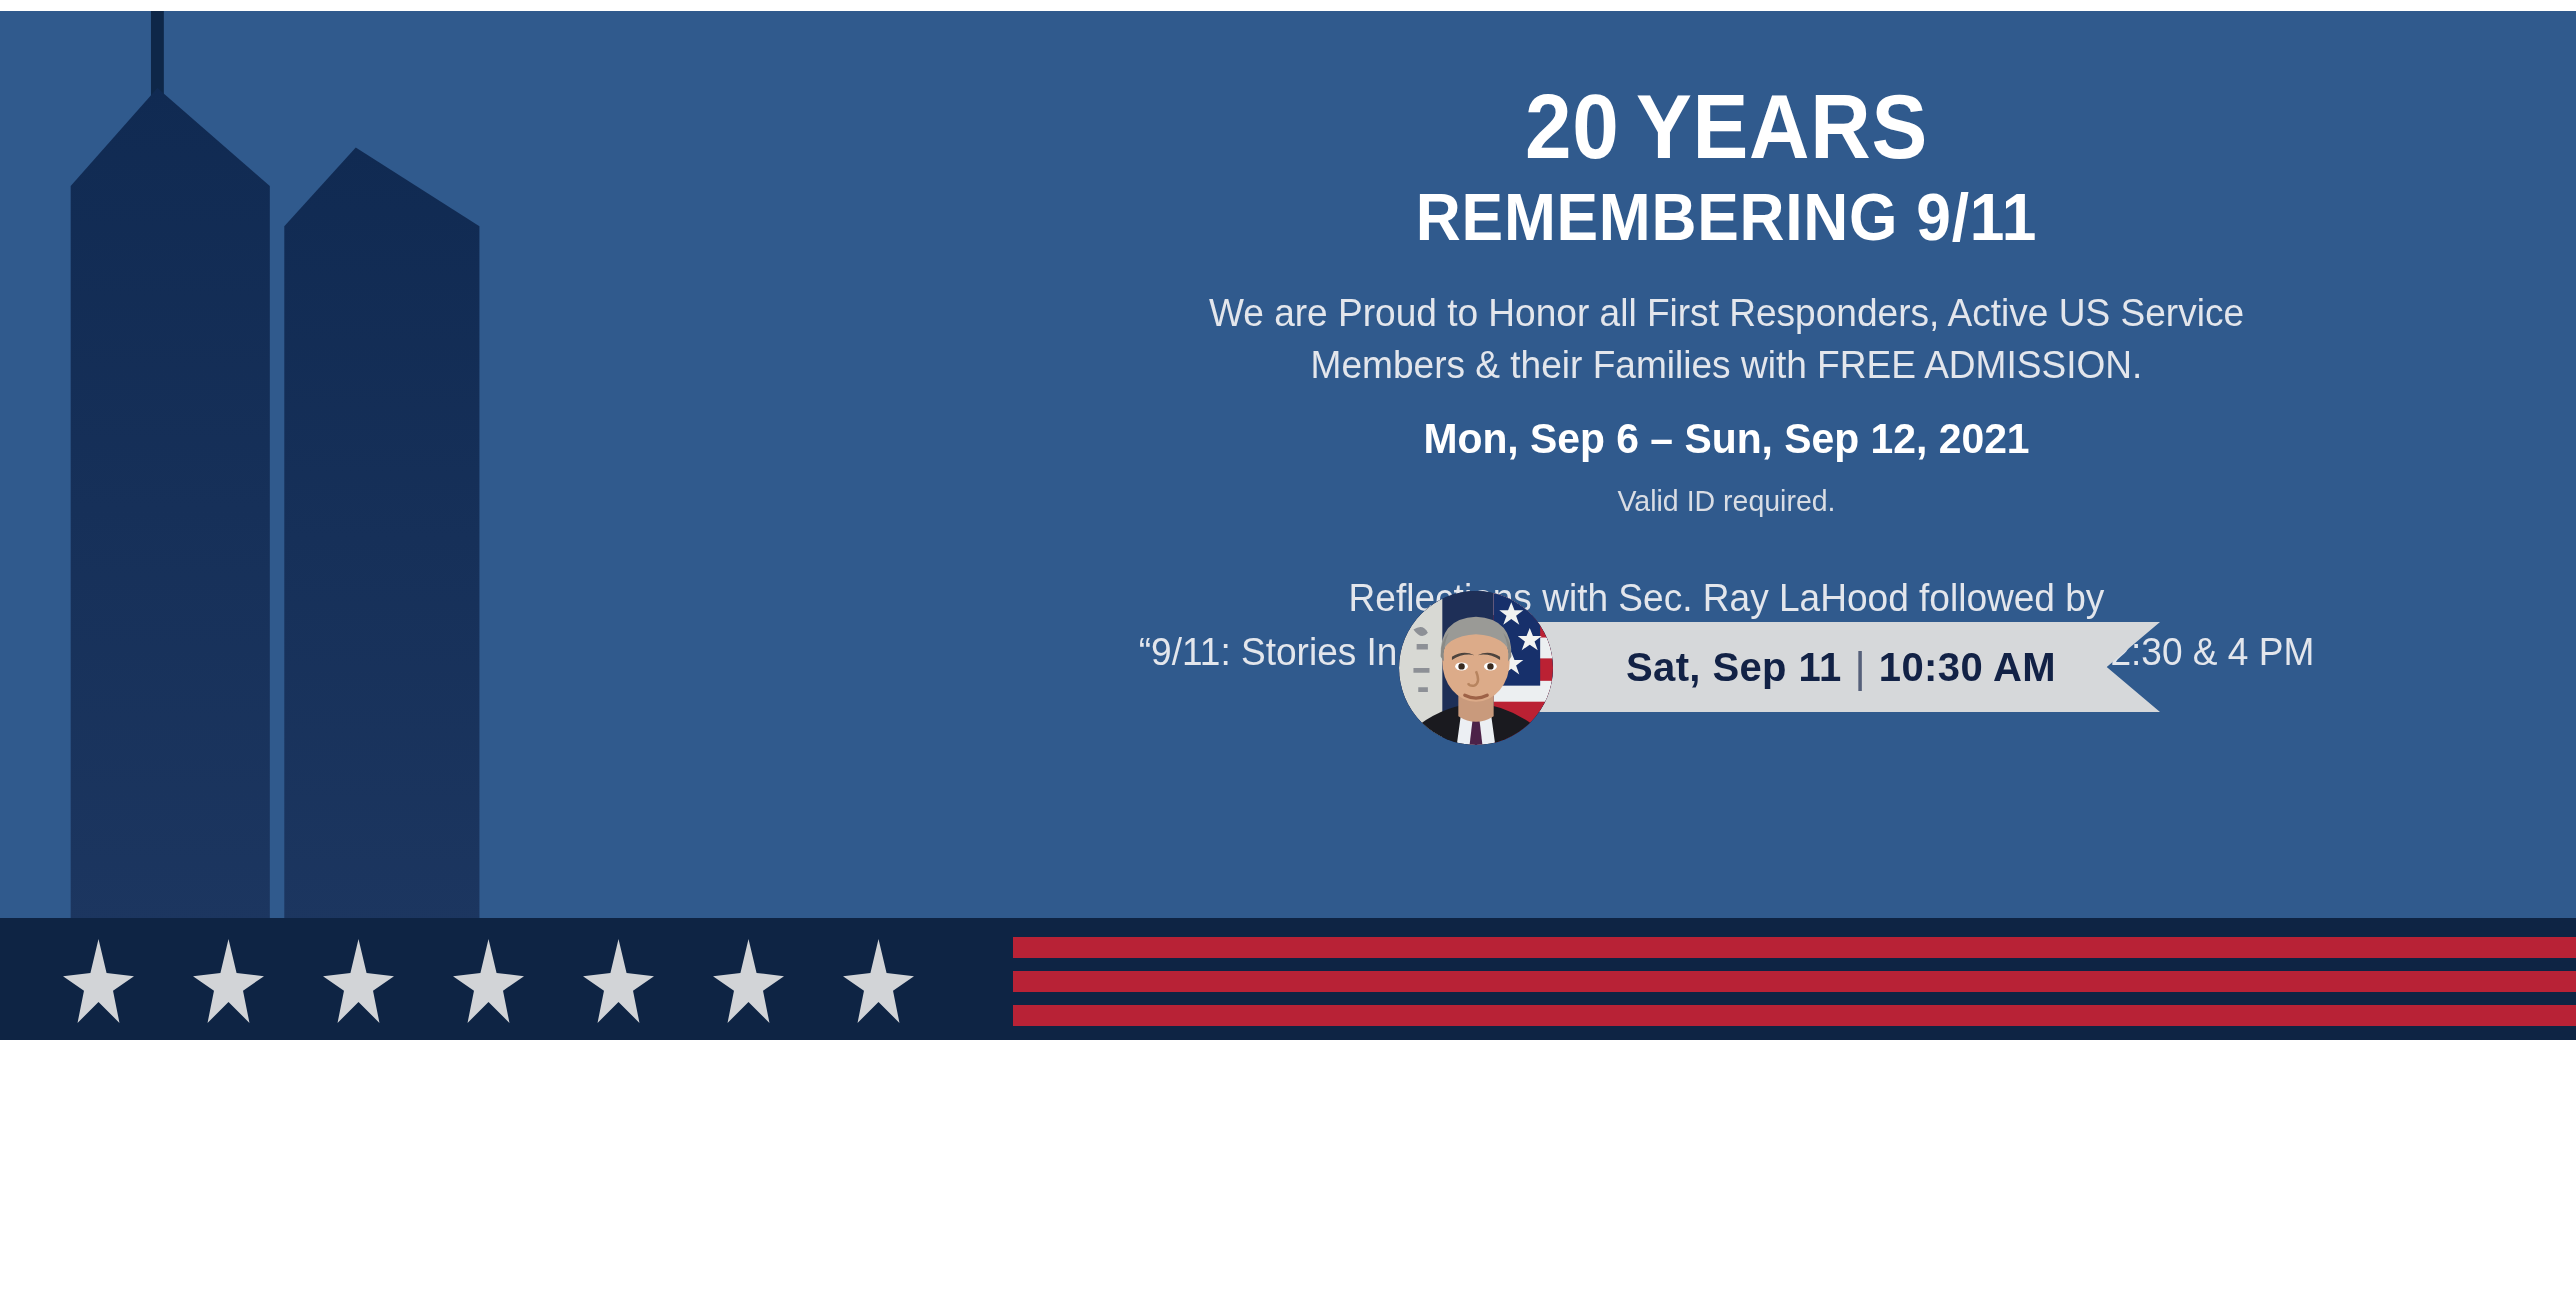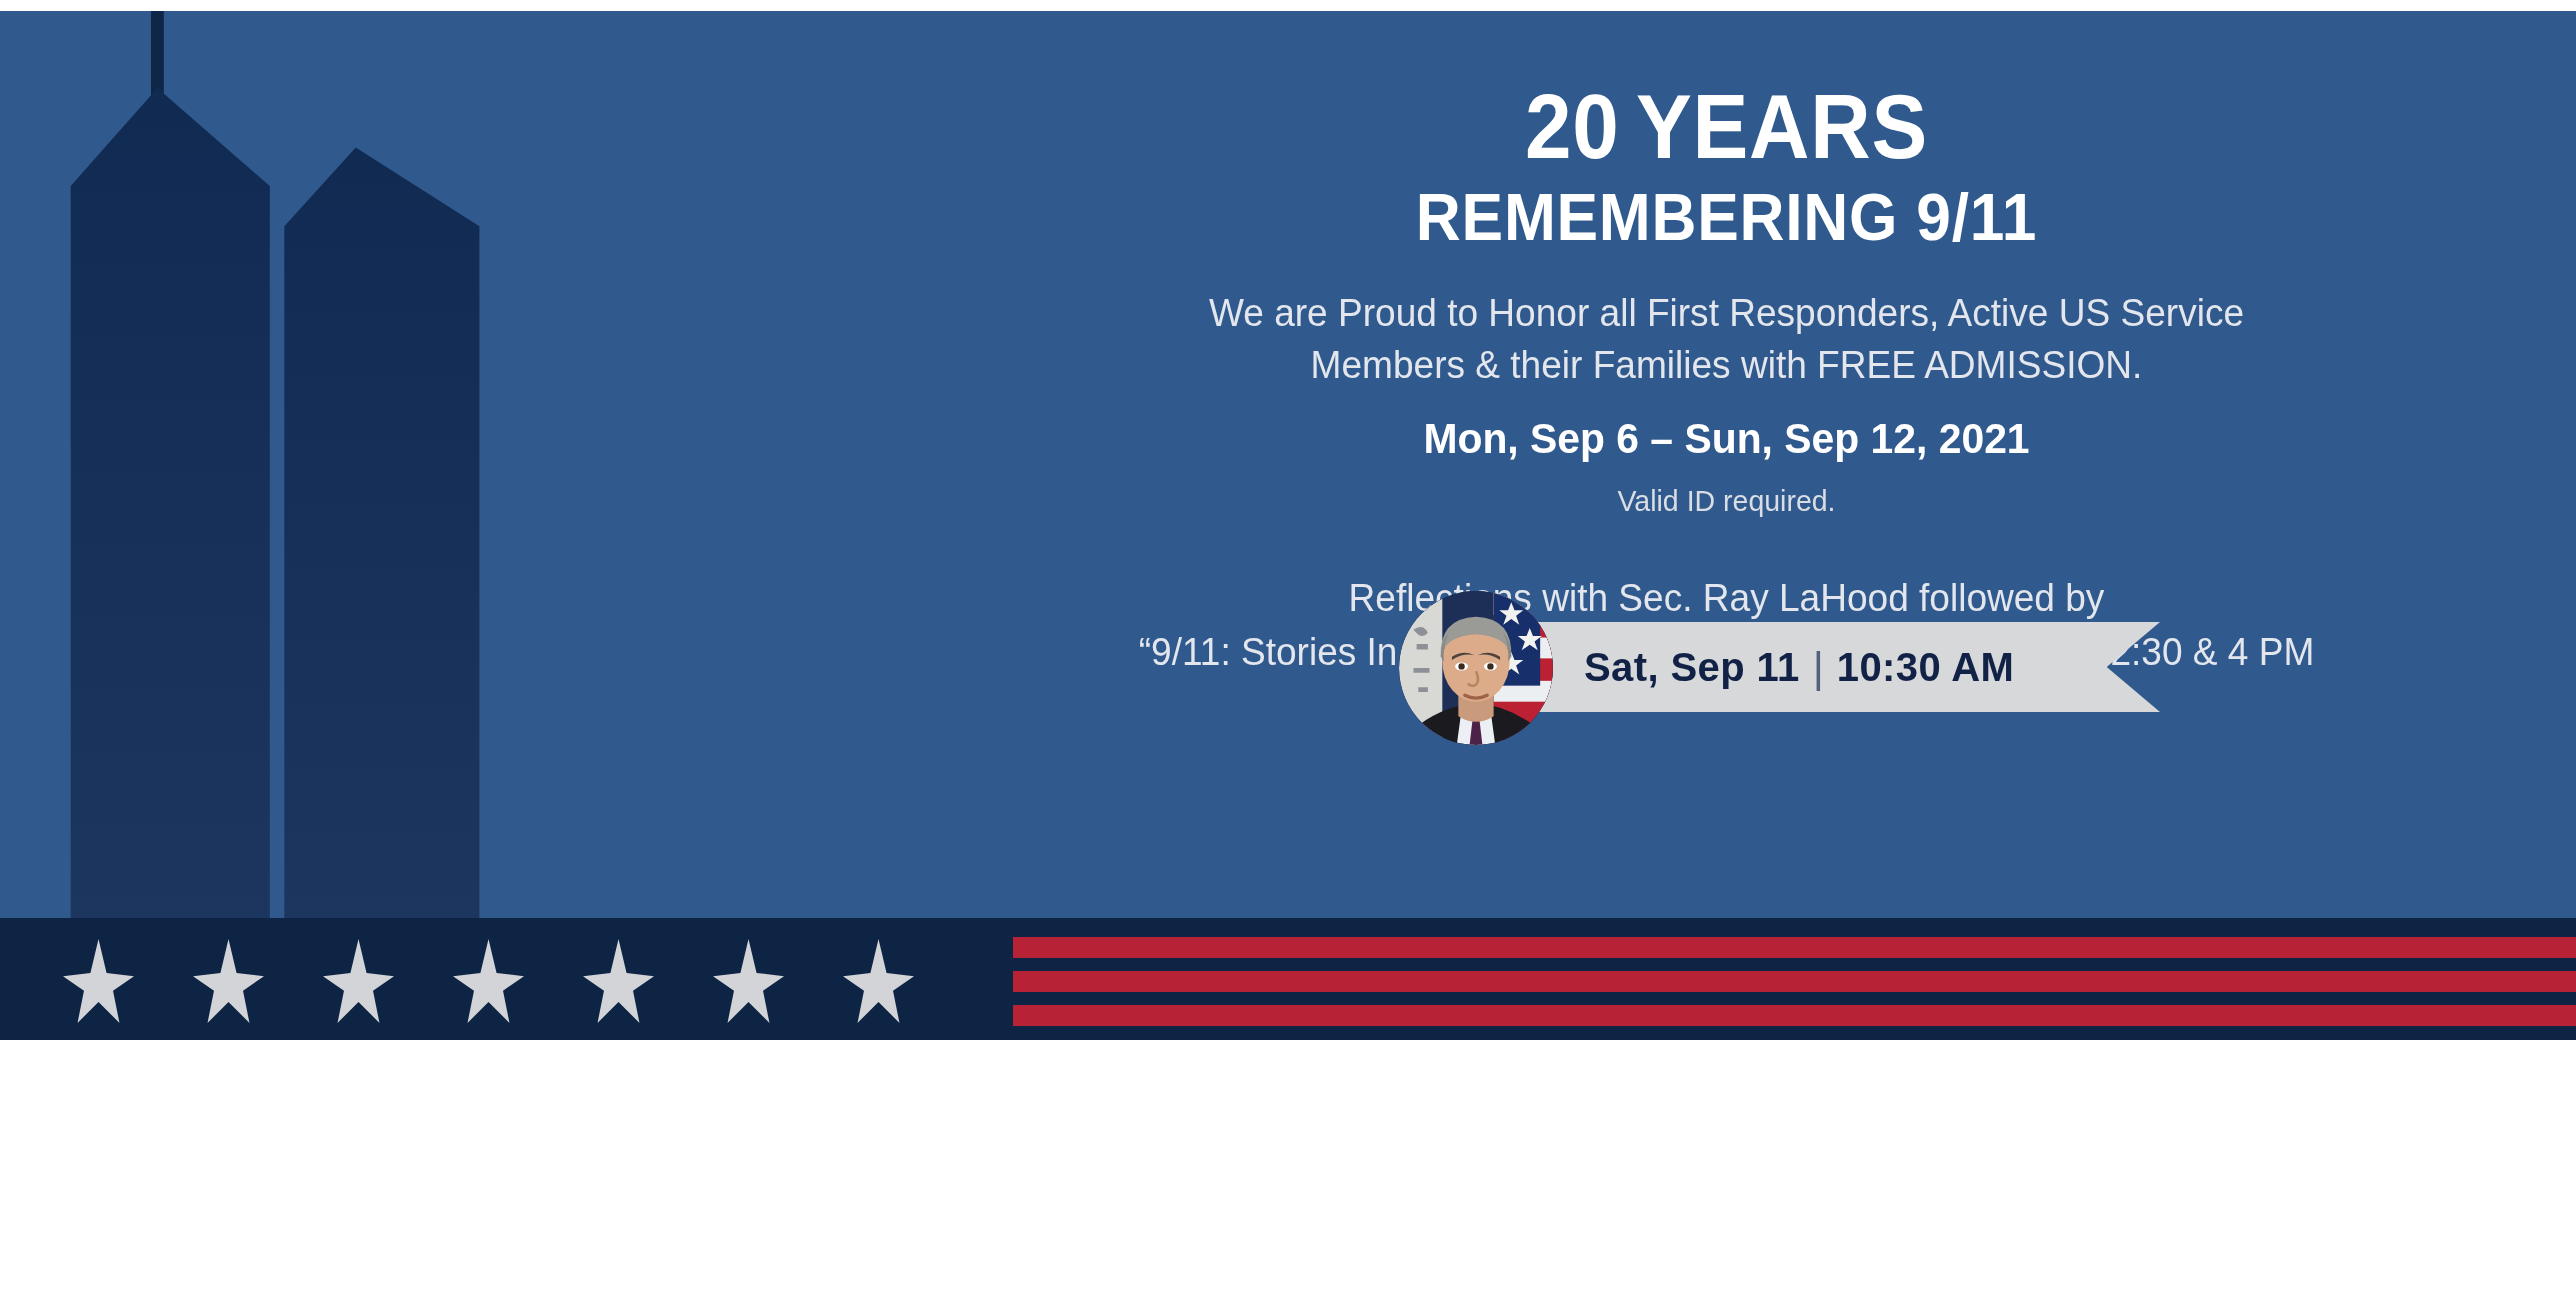--- a/index.html
+++ b/index.html
@@ -84,21 +84,21 @@
     left:95px; top:34px;
     width:666px; height:90px;
     background:#d6d8da;
     -webkit-clip-path: polygon(0 0, 100% 0, 100% 100%, 0 100%, 0 100%);
             clip-path: polygon(0 0, 100% 0, 92% 50%, 100% 100%, 0 100%);
   }
   .ribbon-txt {
     position:absolute;
     left:185px; top:34px;
     width:514px; height:90px;
-    display:flex; align-items:center; 
+    display:flex; align-items:center; justify-content:center;
     white-space:nowrap;
     color:#122246;
     font-size:40px;
   }
   .ribbon-txt .b { font-weight:bold; letter-spacing:0.4px; }
   .ribbon-txt .pipe { color:#55607a; font-weight:300; margin:0 13px; font-size:43px; }
   .ribbon-txt .t { font-weight:bold; letter-spacing:0.4px; }
 
   .portrait {
     position:absolute;

